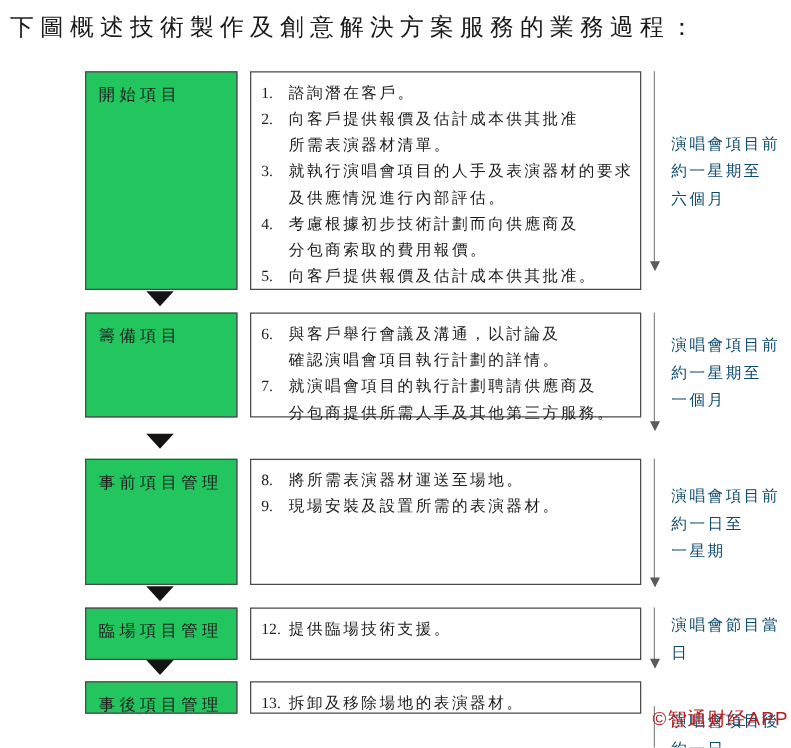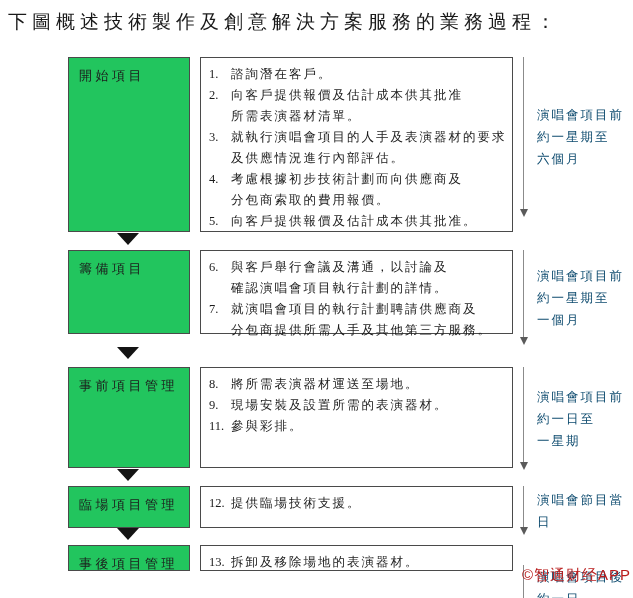--- a/index.html
+++ b/index.html
@@ -154,24 +154,20 @@
     <span class="step-num">8.</span>
     <span class="step-text">將所需表演器材運送至場地。</span>
   </div>
 
   <div class="step-item">
     <span class="step-num">9.</span>
     <span class="step-text">現場安裝及設置所需的表演器材。</span>
   </div>
 
 
-  <div class="step-item">
-    <span class="step-num">11.</span>
-    <span class="step-text">參與彩排。</span>
-  </div>
 </div>
   </div>
   <div class="timeline tl-2">
     <div class="tl-line"></div>
     <div class="tl-head"></div>
     <div class="tl-text">演唱會項目前
 約一日至
 一星期</div>
   </div>
 

